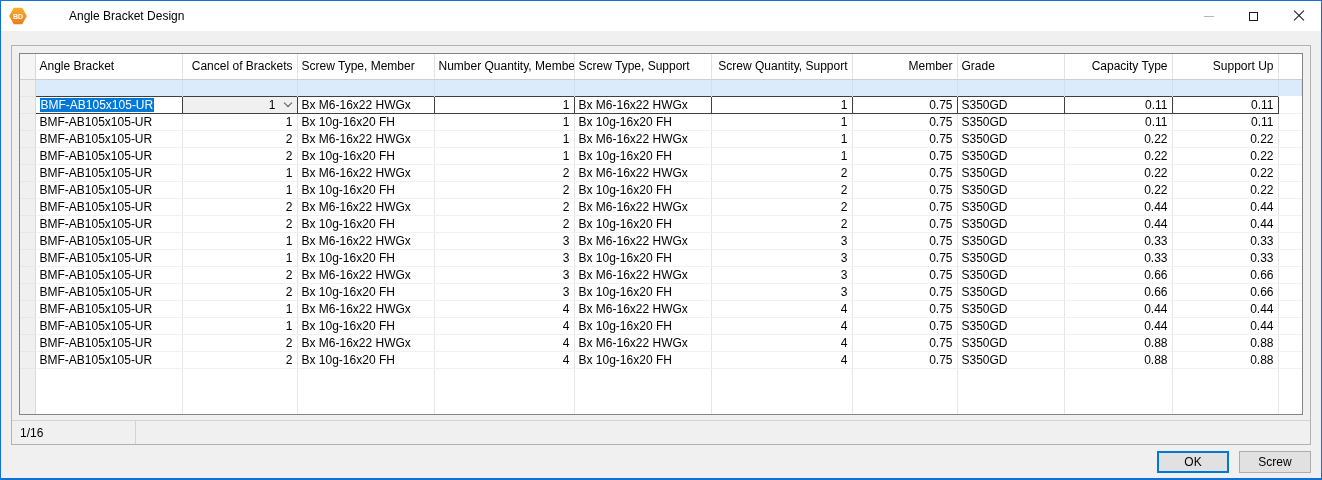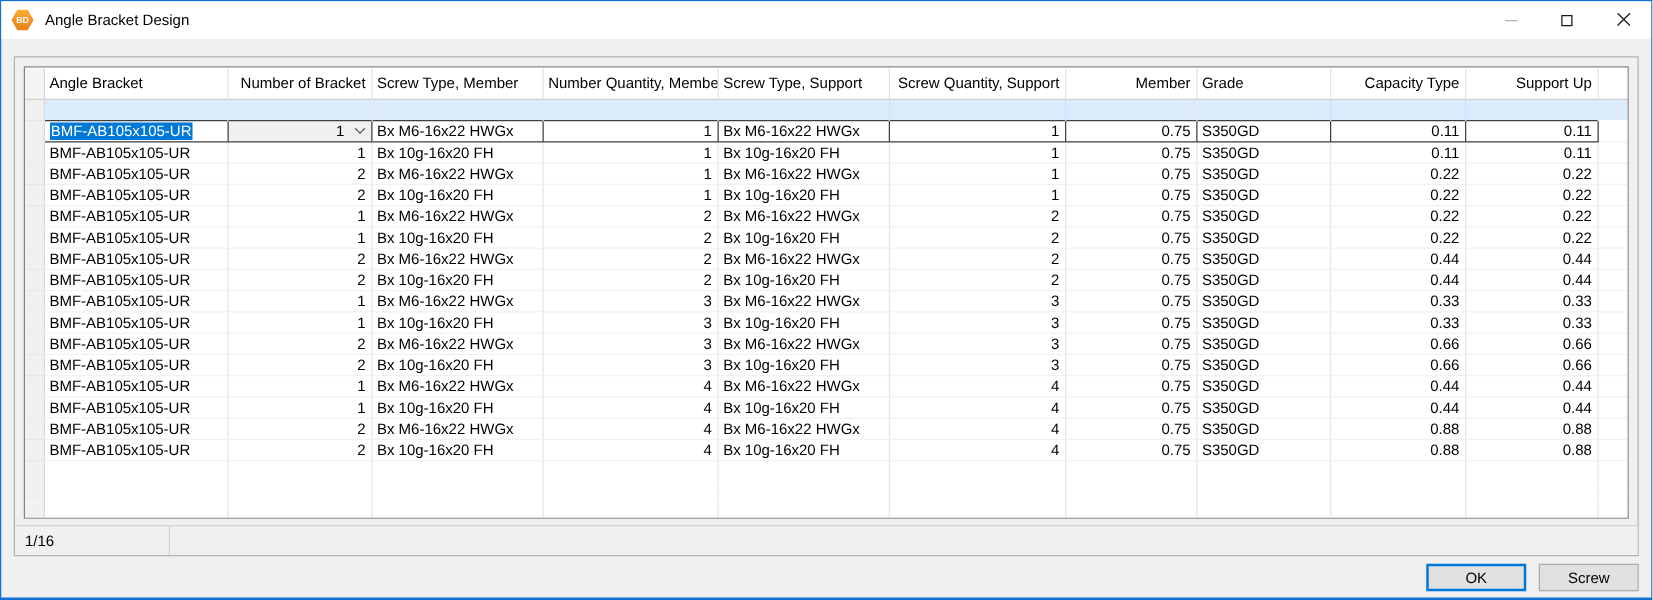--- a/index.html
+++ b/index.html
@@ -10,21 +10,21 @@
     background:#e8e8e8;
   }
   .window {
     width:1322px; height:480px;
     border:1px solid #1070d6; border-bottom-width:2px;
     background:#f0f0f0;
     display:flex; flex-direction:column;
     overflow:hidden;
   }
   
-  .titlebar { height:30px; background:#ffffff; display:flex; align-items:center; flex:0 0 auto; }
+  .titlebar { height:30px; background:#ffffff; display:flex; align-items:center; flex:0 0 auto;gap:33px; }
   .app-icon {
     width:18px; height:18px; margin-left:8px;
     clip-path: polygon(27% 4%, 73% 4%, 99% 50%, 73% 96%, 27% 96%, 1% 50%);
     background: linear-gradient(180deg,#f9b233 0%, #ef9122 55%, #e87e1b 100%);
     color:#fff; font-size:7px; font-weight:bold;
     display:flex; align-items:center; justify-content:center;
   }
   .title-text { margin-left:9px; font-size:12px; color:#000; }
   .caption-buttons { margin-left:auto; display:flex; height:30px; }
   .cap-btn { width:45px; height:30px; display:flex; align-items:center; justify-content:center; }
@@ -80,21 +80,21 @@
     margin-top:auto; height:24px; flex:0 0 auto;
     border-top:1px solid #d4d4d4;
     display:flex; align-items:center;
     background:#f0f0f0; font-size:12px;gap:24px;
   }
   .status-pane { width:124px; height:100%; display:flex; align-items:center; padding-left:8px; border-right:1px solid #d4d4d4; }
   .status-rest { flex:1; height:100%; }
   
   .footer { flex:1; display:flex; align-items:center; justify-content:flex-end; padding-right:10px; gap:10px; }
   .btn {
-    width:80px; height:22px;
+    width:72px; height:22px;
     background:#e1e1e1; border:1px solid #adadad;
     font-family:"Liberation Sans", sans-serif; font-size:12px; color:#000;
     display:flex; align-items:center; justify-content:center;
     padding:0;
   }
   .btn.default { border:2px solid #0078d7; }
 </style>
 </head>
 <body>
 
@@ -135,21 +135,21 @@
             <col style="width:105px">
             <col style="width:107px">
           <col style="width:108px">
             <col style="width:106px">
             <col>
         </colgroup>
         <thead>
           <tr id="grid-head">
               <th class="corner"></th>
               <th class="al">Angle Bracket</th>
-              <th class="ar">Number of Bracket</th>
+              <th class="ar">Cancel of Brackets</th>
               <th class="al">Screw Type, Member</th>
               <th class="ar">Number Quantity, Member</th>
               <th class="al">Screw Type, Support</th>
               <th class="ar">Screw Quantity, Support</th>
               <th class="ar">Member</th>
               <th class="al">Grade</th>
               <th class="ar">Capacity Type</th>
               <th class="ar">Support Up</th>
               <th class="filler"></th>
             </tr>

